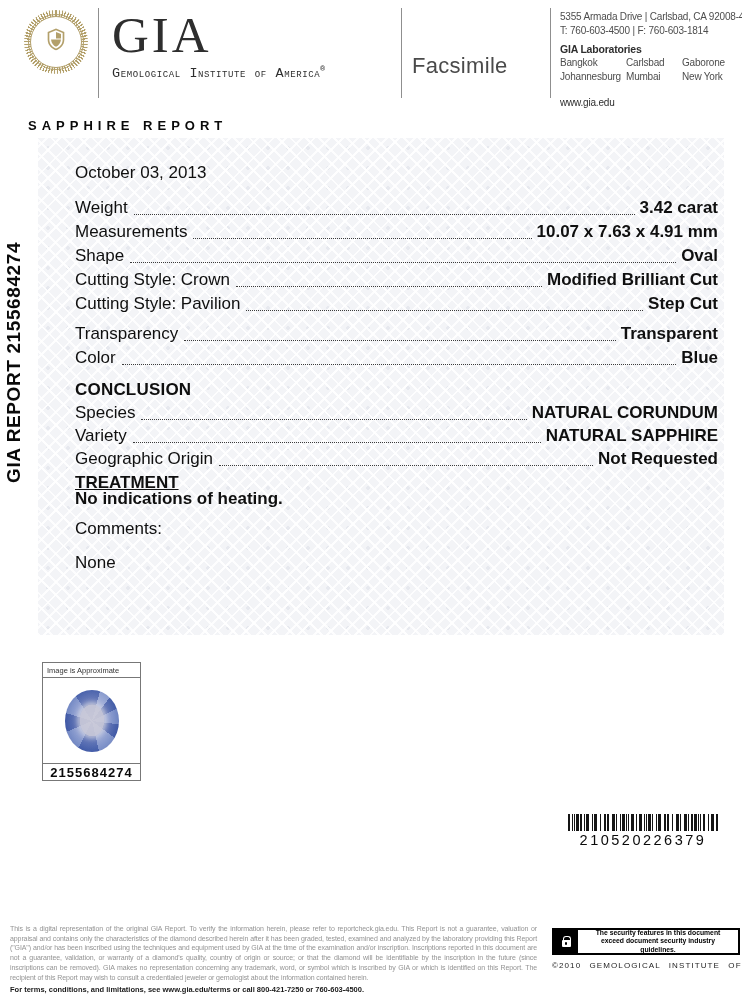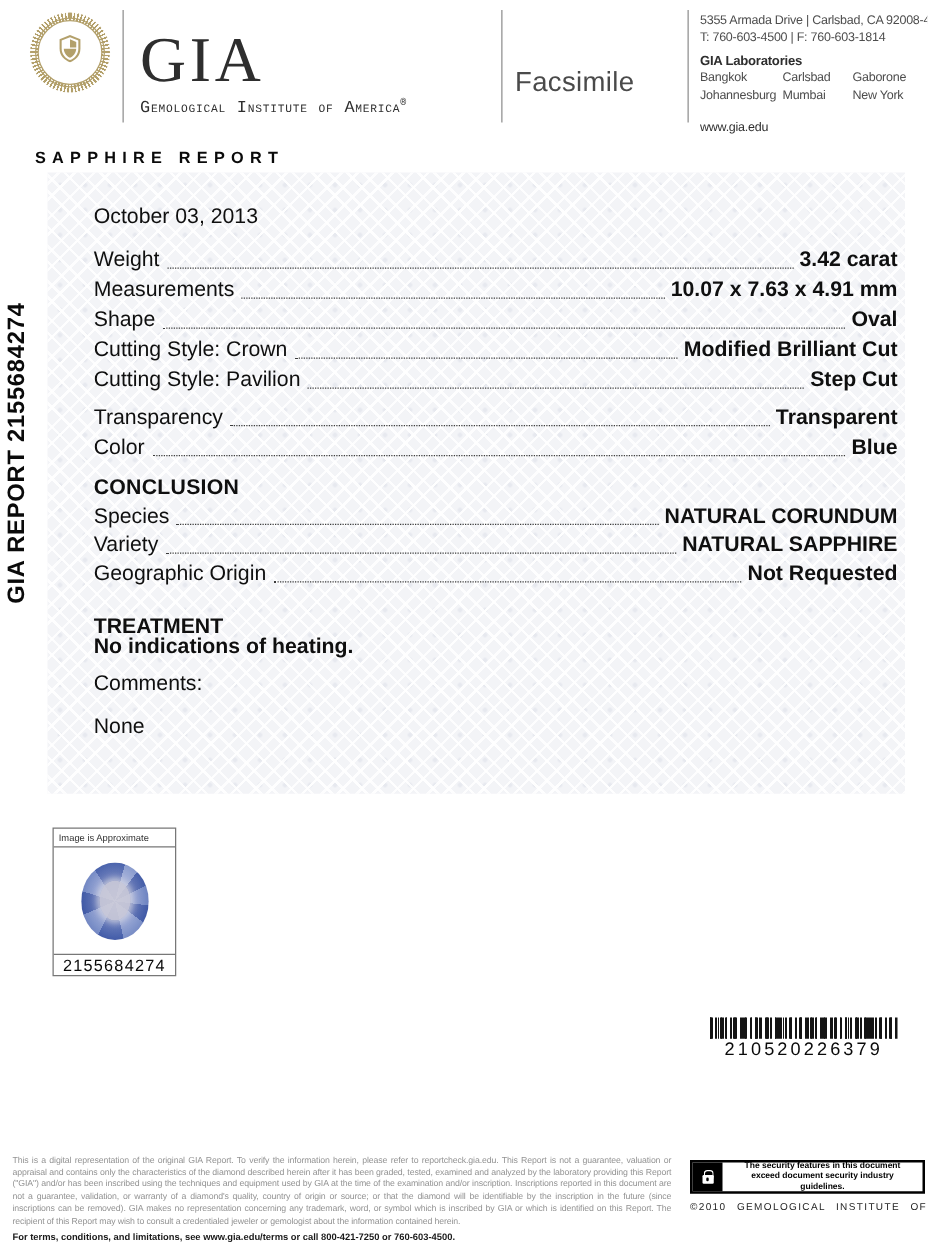--- a/index.html
+++ b/index.html
@@ -9,21 +9,21 @@
     font-family:"Liberation Sans", sans-serif; color:#111; overflow:hidden;
   }
   
   .seal { position:absolute; left:24px; top:10px; width:64px; height:64px; border-radius:50%;
     background:repeating-conic-gradient(#b3a06b 0 2.5deg, #fdfcf8 2.5deg 5.5deg); }
   .seal-mid { position:absolute; inset:6px; border-radius:50%; background:#fff; border:1.5px solid #b3a06b; }
   .seal-ring { position:absolute; inset:4px; border-radius:50%; border:1px solid #b3a06b; }
   .seal-shield { position:absolute; left:50%; top:50%; transform:translate(-50%,-52%); }
   .vline { position:absolute; width:1px; background:#8f8f8f; top:8px; height:90px; }
   .vline.l1 { left:98px; } .vline.l2 { left:401px; } .vline.l3 { left:550px; }
-  .brand { position:absolute; left:112px; top:22px; font-family:"Liberation Serif", serif; color:#2e2e2e; }
+  .brand { position:absolute; left:112px; top:8px; font-family:"Liberation Serif", serif; color:#2e2e2e; }
   .brand-gia { font-size:51px; letter-spacing:3px; line-height:54px; font-weight:400; }
   .brand-sub { font-size:13.5px; letter-spacing:0.6px; font-variant:small-caps; margin-top:2px; color:#2e2e2e; white-space:nowrap;font-family:Liberation Mono, monospace; }
   .brand-reg { font-size:8px; vertical-align:super; }
   .facsimile { position:absolute; left:412px; top:53px; font-size:22px; color:#4a4a4a; letter-spacing:0.3px; }
   .addr { position:absolute; left:560px; top:10px; width:180px; color:#4d4d4d; font-size:10px; letter-spacing:-0.2px; }
   .addr-line { line-height:13.5px; white-space:nowrap; }
   .labs-title { font-weight:bold; color:#2e2e2e; font-size:10.5px; margin-top:6px; line-height:13px; }
   .labs-row { display:grid; grid-template-columns:66px 56px 56px; line-height:14px; }
   .website { font-weight:normal; color:#2e2e2e; margin-top:12px; line-height:13px; }
   
@@ -39,40 +39,40 @@
     background-size:auto, auto, 20px 20px;
     padding:0 6px 0 37px; font-size:17px; color:#0f0f0f;
   }
   .date { margin-top:25px; height:16px; }
   .row { display:flex; align-items:flex-end; height:24px; white-space:nowrap; }
   .row .leader { flex:1; border-bottom:1.6px dotted #3c3c3c; margin:0 5px 3px 6px; min-width:10px; }
   .row .val { font-weight:bold; }
   .row.first { margin-top:15px; }
   .row.gap { margin-top:6px; }
   .sec-head { font-weight:bold; margin-top:14px; height:18px; display:flex; align-items:flex-end; letter-spacing:0.2px; }
-  .treat-head { font-weight:bold; margin-top:26px; height:16px; display:flex; align-items:flex-end; }
+  .treat-head { font-weight:bold; margin-top:8px; height:16px; display:flex; align-items:flex-end;text-decoration:underline; }
   .treat-val { font-weight:bold; height:16px; display:flex; align-items:flex-end; }
   .comments { margin-top:14px; height:16px; display:flex; align-items:flex-end; }
   .none { margin-top:18px; height:16px; display:flex; align-items:flex-end; }
   
   .side-wrap { position:absolute; left:3px; top:187px; width:22px; height:296px; }
   .side-text { position:absolute; left:0; top:0; width:296px; height:22px;
     transform:rotate(-90deg) translateX(-296px); transform-origin:top left;
     font-size:19px; font-weight:bold; letter-spacing:0.6px; color:#0a0a0a; white-space:nowrap; }
   
   .photo-box { position:absolute; left:42px; top:662px; width:99px; height:119px; border:1px solid #777; background:#fff; display:flex; flex-direction:column; }
   .photo-cap { height:15px; border-bottom:1px solid #777; font-size:7.5px; color:#333; display:flex; align-items:center; padding-left:4px; }
   .photo-area { flex:1; position:relative; }
   .gem { position:absolute; left:50%; top:50%; transform:translate(-50%,-50%); width:54px; height:62px; border-radius:50%;
     background:
       conic-gradient(from 15deg, rgba(255,255,255,.30) 0 22deg, rgba(22,42,120,.22) 22deg 48deg, rgba(255,255,255,.18) 48deg 82deg, rgba(28,48,128,.24) 82deg 112deg, rgba(255,255,255,.25) 112deg 152deg, rgba(24,44,122,.18) 152deg 192deg, rgba(255,255,255,.22) 192deg 232deg, rgba(28,48,128,.26) 232deg 272deg, rgba(255,255,255,.2) 272deg 312deg, rgba(24,44,122,.2) 312deg 360deg),
       radial-gradient(ellipse at 50% 47%, #c9cbdd 0%, #a9b2d6 22%, #7d8fc9 42%, #5670b8 64%, #3b54a6 84%, #2a3f8e 100%); }
   .gem::after { content:""; position:absolute; left:50%; top:50%; transform:translate(-50%,-52%); width:25px; height:32px; border-radius:50%;
     background:rgba(201,201,216,0.9); box-shadow:0 0 5px 2px rgba(210,212,226,0.8); }
-  .photo-num { height:17px; border-top:1px solid #777; font-size:13px; letter-spacing:1px; color:#0a0a0a; display:flex; align-items:center; justify-content:center; }
+  .photo-num { height:17px; border-top:1px solid #777; font-size:13px; letter-spacing:1px; color:#0a0a0a; display:flex; align-items:center; justify-content:center;font-weight:bold; }
   
   .barcode-wrap { position:absolute; left:568px; top:814px; width:150px; }
   .barcode { height:17px; background-color:#fff;
     background-image:
       repeating-linear-gradient(90deg,#141414 0 1.5px,transparent 1.5px 4px),
       repeating-linear-gradient(90deg,#141414 0 2px,transparent 2px 9px),
       repeating-linear-gradient(90deg,#141414 0 1px,transparent 1px 6.5px); }
   .barcode-num { margin-top:1px; text-align:center; font-size:14.5px; letter-spacing:2.5px; color:#0a0a0a; white-space:nowrap; }
   
   .fineprint { position:absolute; left:10px; top:924px; width:527px; font-size:7px; line-height:9.7px; color:#939393; text-align:justify; letter-spacing:-0.1px; }

